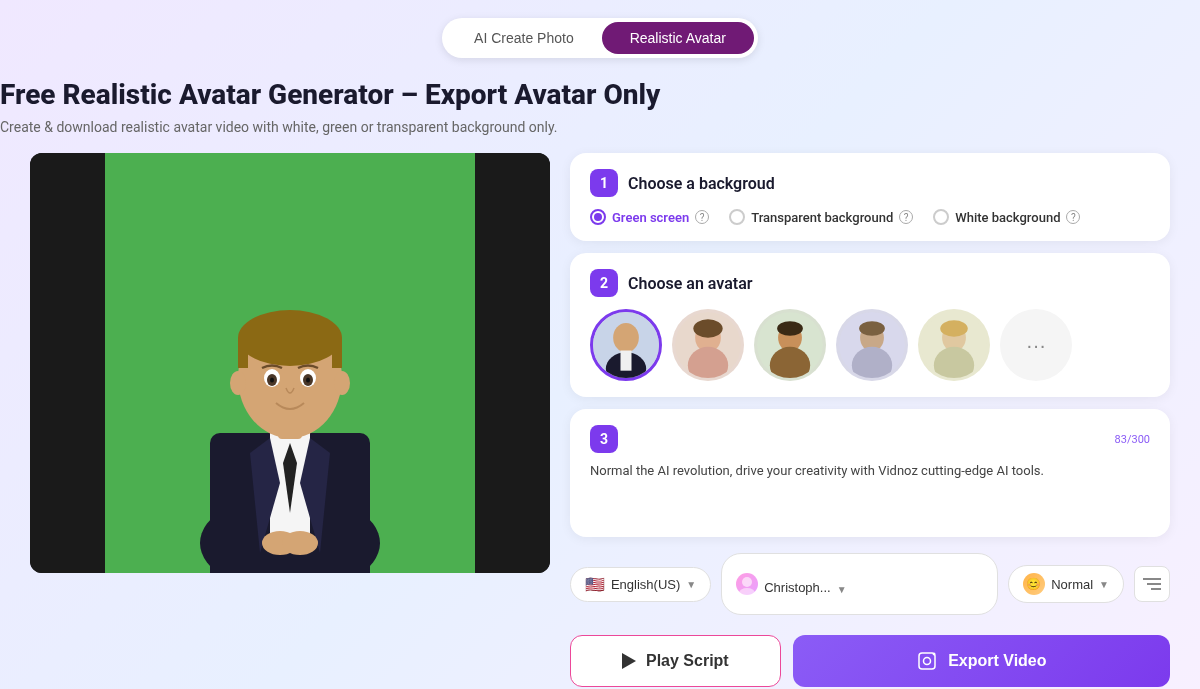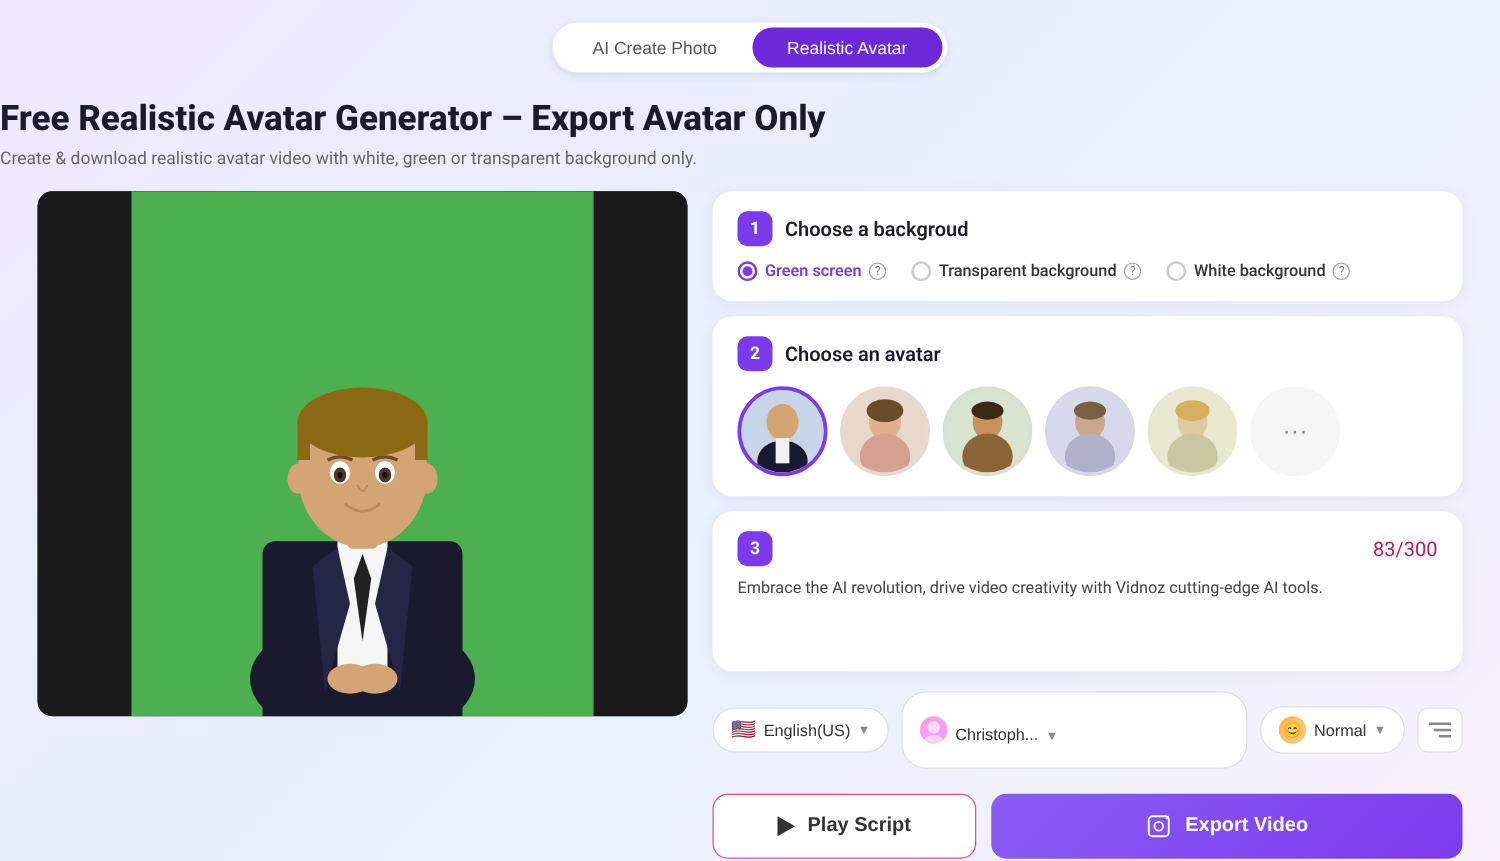--- a/index.html
+++ b/index.html
@@ -33,21 +33,21 @@
       font-size: 14px;
       font-weight: 500;
     }
 
     .tab-btn.inactive {
       background: transparent;
       color: #555;
     }
 
     .tab-btn.active {
-      background: #6d28d9;
+      background: #701a75;
       color: white;
     }
 
     .hero-section {
       text-align: left;
       padding: 8px 0 18px;
     }
 
     .hero-title {
       font-size: 28px;
@@ -264,22 +264,22 @@
     }
 
     .text-input-area {
       min-height: 60px;
       font-size: 13px;
       color: #444;
       line-height: 1.5;
     }
 
     .char-count {
-      font-size: 16px;
-      color: #be185d;
+      font-size: 11px;
+      color: #8b5cf6;
       margin-left: auto;
     }
 
     .card-header-row {
       display: flex;
       align-items: center;
       gap: 10px;
       width: 100%;
     }
 
@@ -584,21 +584,21 @@
       </div>
     </div>
 
     <div class="panel-card">
       <div class="card-header-row">
         <div class="card-header" style="flex:1;margin-bottom:0;">
           <div class="step-badge">3</div>
         </div>
         <span class="char-count">83/300</span>
       </div>
-      <div class="text-input-area" style="margin-top:8px; cursor:text;">Embrace the AI revolution, drive video creativity with Vidnoz cutting-edge AI tools.</div>
+      <div class="text-input-area" style="margin-top:8px; cursor:text;">Normal the AI revolution, drive your creativity with Vidnoz cutting-edge AI tools.</div>
     </div>
 
     <div class="bottom-controls">
       <button class="dropdown-btn">
         <span class="flag-icon">🇺🇸</span>
         <span>English(US)</span>
         <span class="chevron-icon">▼</span>
       </button>
       <button class="voice-btn">
         <div class="voice-avatar">

